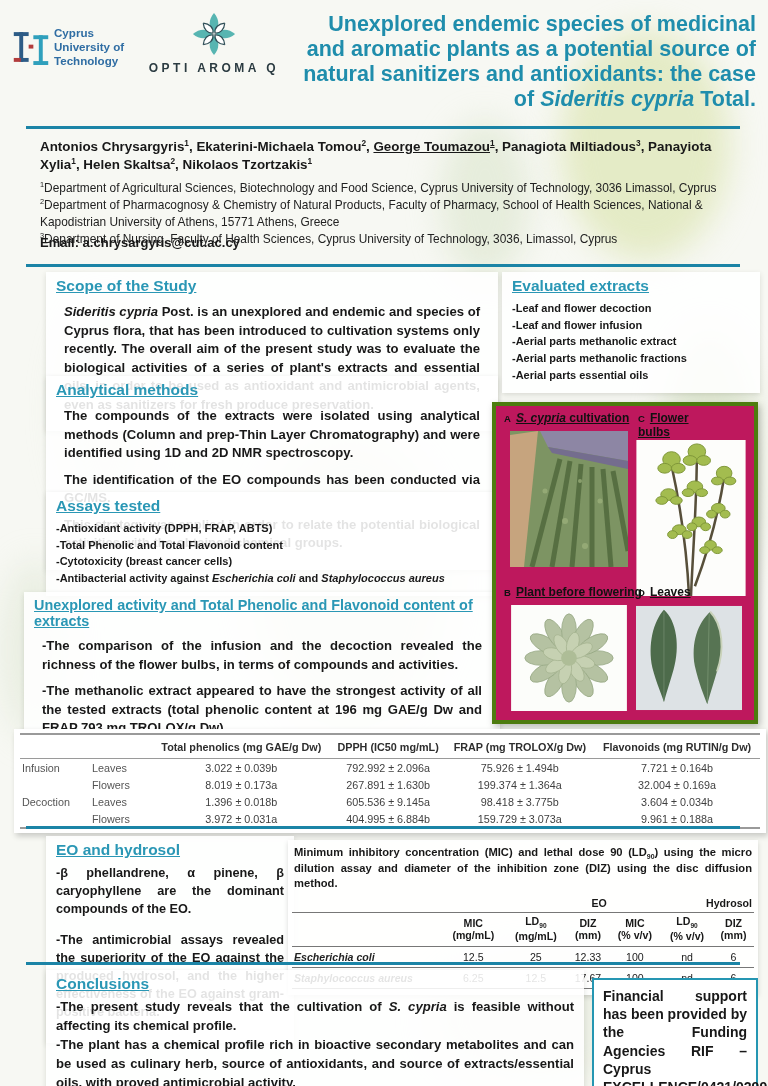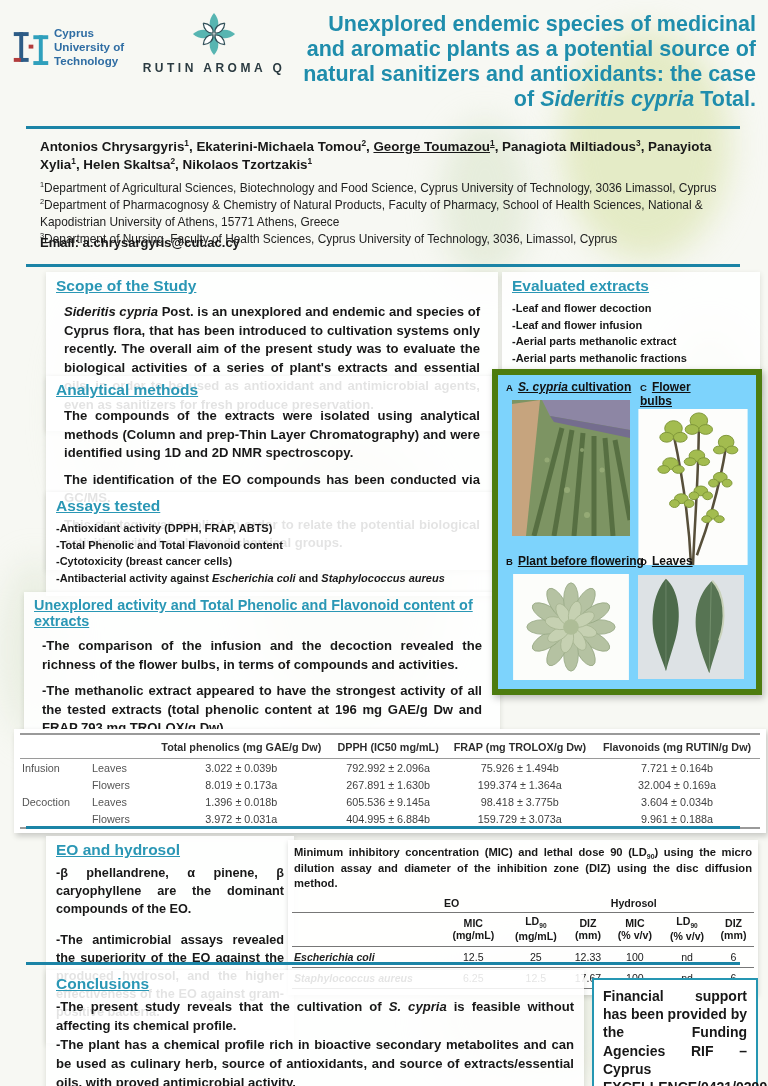--- a/index.html
+++ b/index.html
@@ -24,41 +24,41 @@
   .affils{position:absolute;left:40px;top:180px;width:704px;font-size:11.9px;line-height:1.42;color:#222;z-index:2;}
   .email{position:absolute;left:40px;top:235px;font-size:13px;font-weight:bold;z-index:2;}
   
   .scope-card{left:46px;top:272px;width:432px;}
   .eval-card{left:502px;top:272px;width:238px;}
   .ana-card{left:46px;top:376px;width:432px;}
   .assay-card{left:46px;top:492px;width:432px;}
   .antiox-card{left:24px;top:592px;width:456px;}
   .antiox-card .heading{font-size:14.4px;}
   
-  .fig-panel{position:absolute;left:492px;top:369px;width:258px;height:314px;background:#7dd3fc;border:6px solid #4d7c0f;
+  .fig-panel{position:absolute;left:492px;top:402px;width:258px;height:314px;background:#be185d;border:4px solid #4d7c0f;
              box-shadow:2px 3px 7px rgba(0,0,0,.25);z-index:2;}
   .fig-cap{position:absolute;font-size:12px;font-weight:bold;color:#111;line-height:1.15;}
   .fig-lbl{font-size:9.5px;margin-right:5px;}
   .fig-cap .cap-text{text-decoration:underline;}
   .fig-img{position:absolute;}
   
   .t1-card{position:absolute;left:14px;top:729px;width:740px;z-index:2;background:#fff;box-shadow:2px 3px 6px rgba(0,0,0,.2);padding:4px 6px;}
   table{border-collapse:collapse;}
   .t1{width:100%;border-top:2px solid #9a9a9a;border-bottom:2px solid #9a9a9a;}
   .t1 thead th{border-bottom:1.5px solid #9a9a9a;font-size:10.8px;color:#2e2e2e;padding:6px 2px 5px;text-align:center;font-weight:bold;}
   .t1 tbody td{font-size:10.8px;color:#3f3f3f;padding:2.5px 2px;text-align:center;}
   .t1 td:first-child,.t1 td:nth-child(2){text-align:left;color:#555;}
   .t1 th:nth-child(1){width:66px;} .t1 th:nth-child(2){width:58px;}
   
   .eo-card{left:46px;top:836px;width:228px;}
   .mic-card{position:absolute;left:288px;top:840px;width:462px;z-index:2;background:rgba(255,255,255,.9);box-shadow:0 2px 5px rgba(0,0,0,.15);padding:5px 4px 6px;}
   .mic-cap{font-size:11.2px;font-weight:bold;text-align:justify;line-height:1.3;margin:0 2px 5px;}
   .t2{width:100%;}
   .t2 th,.t2 td{font-size:10.6px;padding:2px 2px;}
-  .t2 .grp th{font-weight:bold;text-align:left;border-bottom:1.2px solid #777;padding-bottom:3px;}
+  .t2 .grp th{font-weight:bold;text-align:right;border-bottom:1.2px solid #777;padding-bottom:3px;}
   .t2 .cols th{font-weight:bold;text-align:center;border-bottom:1.2px solid #777;line-height:1.2;padding-bottom:3px;}
   .t2 tbody td{border-bottom:1.2px solid #777;text-align:center;padding:4px 2px;color:#222;}
   .t2 th:first-child,.t2 td:first-child{width:146px;text-align:left;}
   .t2 tbody td:first-child{font-style:italic;font-weight:bold;}
   
   .con-card{left:46px;top:970px;width:518px;}
   .fund-box{position:absolute;left:592px;top:978px;width:144px;z-index:2;background:#fff;border:2px solid #2596b2;padding:7px 9px;font-size:14px;font-weight:bold;text-align:justify;line-height:1.3;}
 </style>
 </head>
 <body>
@@ -113,21 +113,21 @@
             <path d="M0,-22 C6,-15 6,-7 0,-2 C-6,-7 -6,-15 0,-22" fill="#ffffff" stroke="#2f4f57" stroke-width="1.8"></path>
           </g>
         <g transform="rotate(225) scale(0.72)">
             <path d="M0,-22 C6,-15 6,-7 0,-2 C-6,-7 -6,-15 0,-22" fill="#ffffff" stroke="#2f4f57" stroke-width="1.8"></path>
           </g>
         <g transform="rotate(315) scale(0.72)">
             <path d="M0,-22 C6,-15 6,-7 0,-2 C-6,-7 -6,-15 0,-22" fill="#ffffff" stroke="#2f4f57" stroke-width="1.8"></path>
           </g>
       </g>
     </svg>
-    <div class="opti-text">RUTIN AROMA Q</div>
+    <div class="opti-text">OPTI AROMA Q</div>
   </div>
 
   <div class="title"><span>Unexplored endemic species of medicinal and aromatic plants as a potential source of natural sanitizers and antioxidants: the case of </span><span style="font-style: italic;">Sideritis cypria</span><span> Total.</span></div>
 
   <div class="divider" style="top:126px;"></div>
 
   <div class="authors"><span>Antonios Chrysargyris</span><sup>1</sup><span>, </span><span>Ekaterini-Michaela Tomou</span><sup>2</sup><span>, </span><span style="text-decoration: underline;">George Toumazou</span><sup style="text-decoration: underline;">1</sup><span>, </span><span>Panagiota Miltiadous</span><sup>3</sup><span>, </span><span>Panayiota Xylia</span><sup>1</sup><span>, </span><span>Helen Skaltsa</span><sup>2</sup><span>, </span><span>Nikolaos Tzortzakis</span><sup>1</sup></div>
   <div class="affils">
       <div class="affil-line"><sup>1</sup><span>Department of Agricultural Sciences, Biotechnology and Food Science, Cyprus University of Technology, 3036 Limassol, Cyprus</span></div>
       <div class="affil-line"><sup>2</sup><span>Department of Pharmacognosy &amp; Chemistry of Natural Products, Faculty of Pharmacy, School of Health Sciences, National &amp; Kapodistrian University of Athens, 15771 Athens, Greece</span></div>

